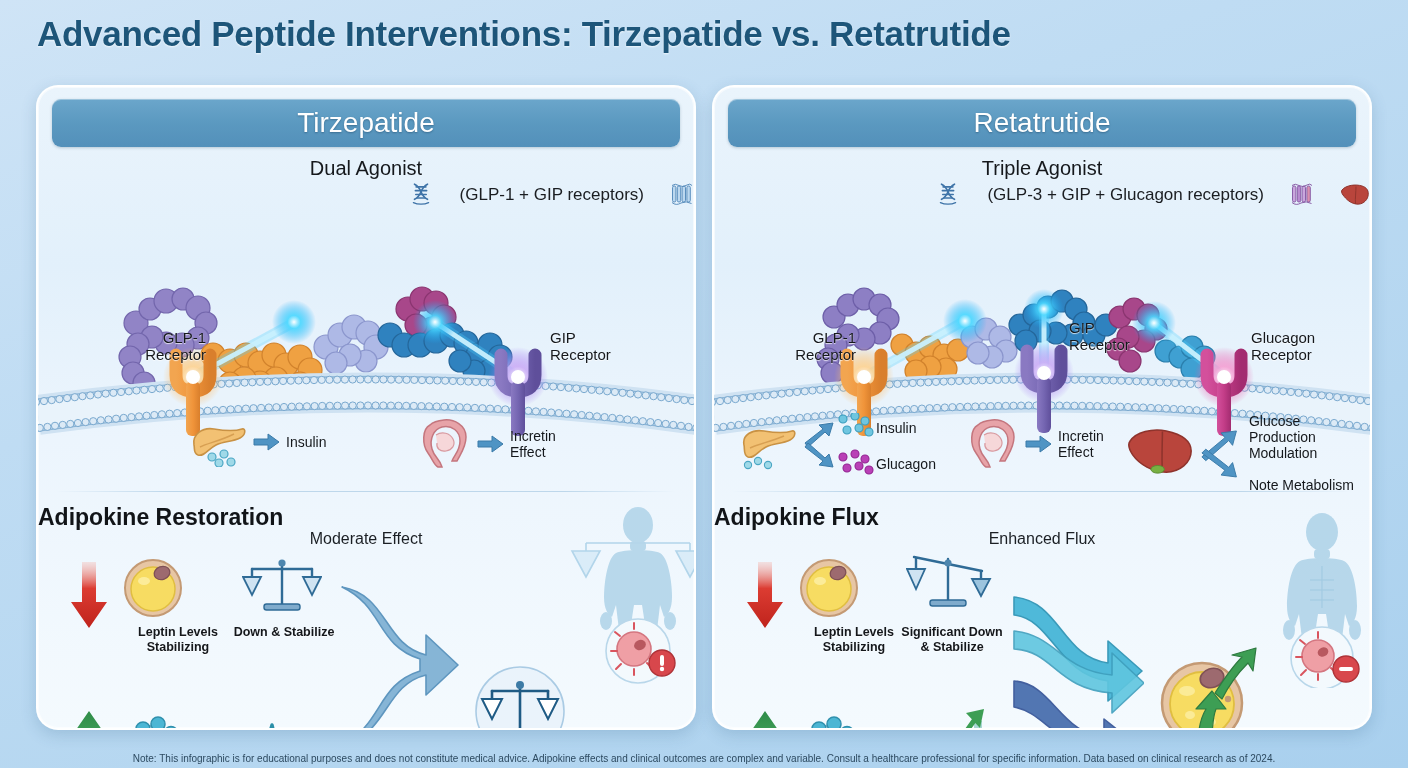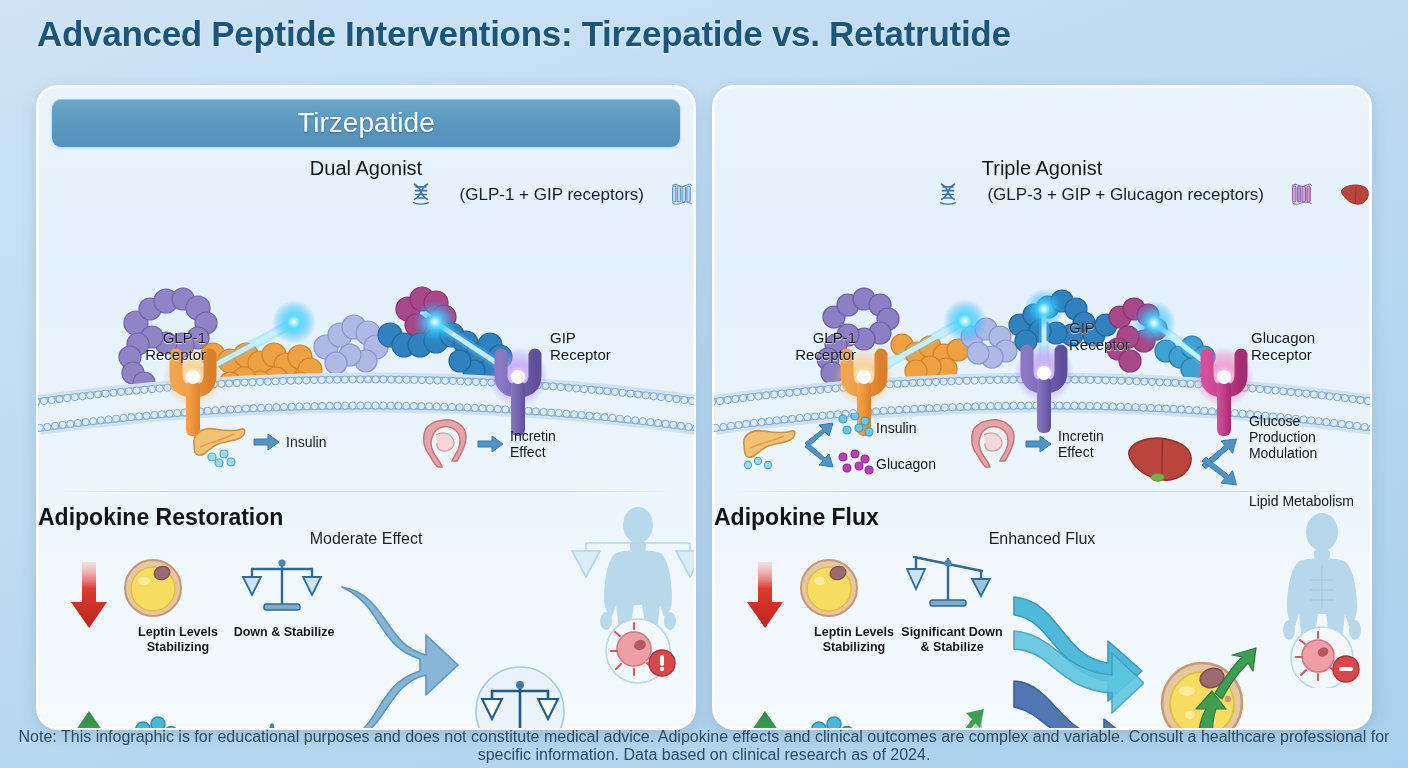--- a/index.html
+++ b/index.html
@@ -93,21 +93,21 @@
   .cap {
     position: absolute; text-align: center; font-size: 12.5px;
     font-weight: bold; color: #14171b; line-height: 1.18;
     text-shadow: 0 1px 1px rgba(255,255,255,0.75);
   }
 
   .icon-abs { position: absolute; }
 
   .footer-note {
     position: absolute; left: 0; bottom: 4px; width: 100%;
-    text-align: center; font-size: 16px; color: #2d4a60; margin-top: 31px;
+    text-align: center; font-size: 10px; color: #2d4a60; margin-top: 31px;
   }
 </style>
 </head>
 <body>
 
 <div class="page-title">Advanced Peptide Interventions: Tirzepatide vs. Retatrutide</div>
 
 <div class="panel left">
 
   <div class="panel-header">Tirzepatide</div>
@@ -618,20 +618,21 @@
     </g>
     <circle cx="94" cy="158" r="13" fill="#d8474c" stroke="#ae3338" stroke-width="1.4"></circle>
     <rect x="92" y="150" width="4" height="11" rx="2" fill="#ffffff"></rect>
     <circle cx="94" cy="164" r="2.2" fill="#ffffff"></circle>
   </svg>
 
 </div>
 
 <div class="panel right">
 
+  <div class="panel-header">Retatrutide</div>
 
   <div class="agonist-block">
     <div class="agonist-title">Triple Agonist</div>
     <div class="agonist-sub-row">
       <svg class="dna-icon" viewBox="0 0 24 24">
         <g stroke="#3f74a8" stroke-width="1.5" fill="none" stroke-linecap="round">
           <path d="M6 2 C14 6, 10 12, 18 16"></path>
           <path d="M18 2 C10 6, 14 12, 6 16"></path>
           <path d="M7.5 4.5 L16.5 4.5 M6.8 8 L17.2 8 M7.2 11.5 L16.8 11.5 M8.5 14.8 L15.5 14.8"></path>
           <path d="M5 19 C9 21, 15 21, 19 19" stroke-width="1.2"></path>
@@ -1047,25 +1048,25 @@
       <svg width="72" height="56" viewBox="0 0 72 56">
         <path d="M4 16 C10 6, 28 2, 42 5 C56 8, 68 14, 68 26 C68 38, 56 48, 42 48 C28 48, 14 40, 7 30 C3 24, 2 19, 4 16 Z" fill="#b9453c" stroke="#8e332c" stroke-width="1.6"></path>
         <path d="M38 5.5 C38 17, 37 34, 38 48" fill="none" stroke="#8e332c" stroke-width="1.6"></path>
         <ellipse cx="33" cy="45" rx="7" ry="4" fill="#78b042" stroke="#5b8b31" stroke-width="1"></ellipse>
       </svg>
       <svg width="50" height="60" viewBox="0 0 50 60">
         <path d="M2 34 L26 14 L22 9 L38 7 L34 22 L30 17 L6 38 Z" fill="#4f94c4" stroke="#3a7aa8" stroke-width="1"></path>
         <path d="M2 30 L26 48 L22 53 L38 55 L34 40 L30 45 L6 26 Z" fill="#4f94c4" stroke="#3a7aa8" stroke-width="1"></path>
       </svg>
       <div style="position:relative; left:-4px;">
-        <div class="organ-text" style="margin-bottom:32px;">
+        <div class="organ-text" style="margin-bottom:16px;">
           <div>Glucose Production</div>
           <div>Modulation</div>
         </div>
-        <div class="organ-text">Lipid Metabolism</div>
+        <div class="organ-text">Note Metabolism</div>
       </div>
     </div>
   </div>
 
   <div class="divider" style="top:404px;"></div>
 
   <div class="adip-title" style="top:417px;">Adipokine Flux</div>
   <div class="adip-sub" style="top:443px;">Enhanced Flux</div>
 
   <svg class="icon-abs" style="left:30px; top:473px;" width="42" height="72" viewBox="0 0 42 72">

